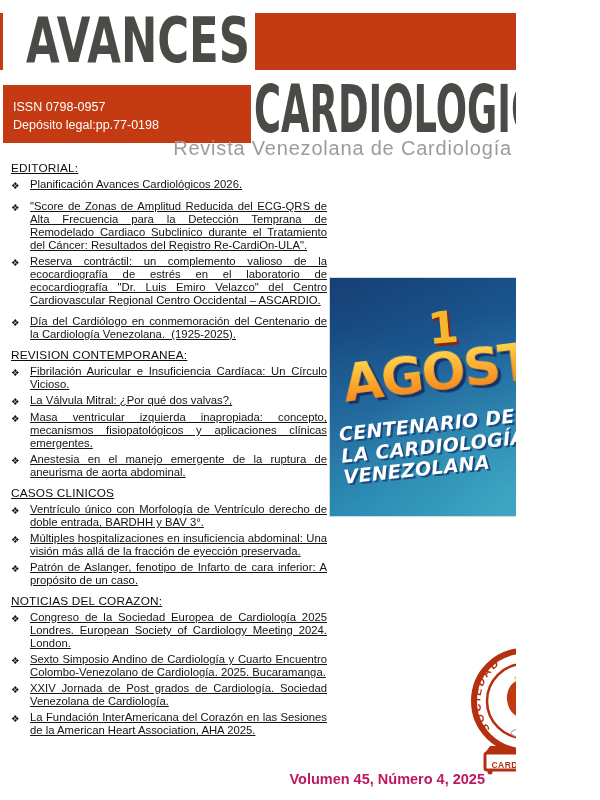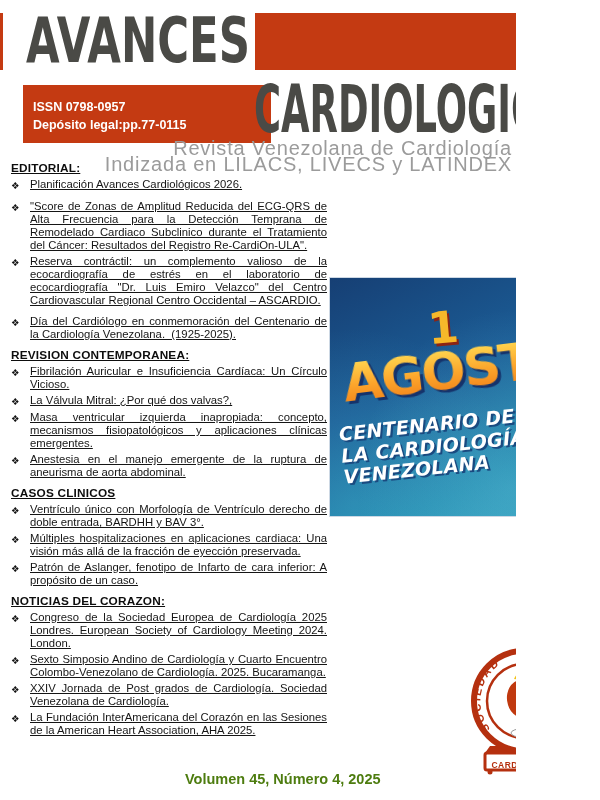--- a/index.html
+++ b/index.html
@@ -6,29 +6,29 @@
   .page{position:relative;width:516px;height:800px;background:#ffffff;overflow:hidden;
         font-family:"Liberation Sans",sans-serif;color:#151515;}
 
   
   .red-sliver{position:absolute;left:0;top:13px;width:3px;height:57px;background:#c43a12;}
   .red-block-top{position:absolute;left:255px;top:13px;width:345px;height:57px;background:#c43a12;}
   .title-avances{position:absolute;left:26px;top:10px;}
   .title-cardio{position:absolute;left:252px;top:74px;}
   .masthead-text{fill:#4a4a46;font-family:"DejaVu Sans",sans-serif;font-weight:bold;}
   .issn-bar{position:absolute;left:3px;top:85px;width:248px;height:58px;background:#c43a12;
-            box-sizing:border-box;padding:13px 0 0 10px;color:#fff;font-weight:bold;
-            font-size:12.5px;line-height:18px;margin-left:20px;}
+            box-sizing:border-box;padding:13px 0 0 10px;color:#fff;font-weight:normal;
+            font-size:12.5px;line-height:18px;}
   .subtitle{position:absolute;right:4px;top:141px;text-align:right;color:#9b9b9b;
             font-size:20px;line-height:15.5px;letter-spacing:0.8px;}
 
   
   .toc{position:absolute;left:11px;top:162px;width:316px;}
   .toc-section{margin:0 0 8px 0;}
-  .toc-heading{margin:0 0 2.5px 0;font-size:11.8px;line-height:13.5px;font-weight:bold;
+  .toc-heading{margin:0 0 2.5px 0;font-size:11.8px;line-height:13.5px;font-weight:normal;
                text-decoration:underline;letter-spacing:0.2px;color:#0d0d0d;}
   ul.toc-items{margin:0;padding:0;list-style:none;}
   .toc-item{display:flex;margin:0 0 3px 0;font-size:11.3px;line-height:13px;}
   .bullet{flex:0 0 19px;width:19px;font-size:9.5px;padding-top:1px;color:#111;}
   .item-text{flex:1;text-align:justify;text-decoration:underline;}
 
   
   .poster{position:absolute;left:329px;top:277px;width:244px;height:240px;overflow:hidden;
           border:1px solid #cdd8e4;box-sizing:border-box;
           background:
@@ -45,44 +45,43 @@
           filter:drop-shadow(3px 3px 0 #15336b);}
   .p-col{position:absolute;right:10px;top:14px;display:flex;flex-direction:column;align-items:center;}
   .p-col-digit{font-size:46px;line-height:54px;font-weight:800;color:#f6b82a;
                text-shadow:2px 3px 0 #8c2414;}
   .p-caption{position:absolute;left:8px;top:146px;transform:rotate(-6deg);transform-origin:left top;
              font-size:19px;line-height:21.5px;font-weight:800;font-style:italic;color:#ffffff;
              letter-spacing:0.3px;text-shadow:2px 2px 0 #1a4a80;}
 
   
   .logo{position:absolute;left:462px;top:645px;}
-  .volume{position:absolute;left:185px;top:771px;width:300px;text-align:left;
-          font-size:14.5px;font-weight:bold;color:#4d7c0f;}
+  .volume{position:absolute;left:185px;top:771px;width:300px;text-align:right;
+          font-size:14.5px;font-weight:bold;color:#be185d;}
 </style>
 </head>
 <body>
 
 <div class="page">
 
   <div>
     <div class="red-sliver"></div>
     <div class="red-block-top"></div>
     <svg class="title-avances" width="230" height="66">
       <text class="masthead-text" x="0" y="52" font-size="62" textLength="224" lengthAdjust="spacingAndGlyphs">AVANCES</text>
     </svg>
     <div class="issn-bar">
       <div>ISSN 0798-0957</div>
-      <div>Depósito legal:pp.77-0115</div>
+      <div>Depósito legal:pp.77-0198</div>
     </div>
     <svg class="title-cardio" width="348" height="70">
       <text class="masthead-text" x="2" y="58" font-size="66" textLength="342" lengthAdjust="spacingAndGlyphs">CARDIOLOGICOS</text>
     </svg>
     <div class="subtitle">
       <div>Revista Venezolana de Cardiología</div>
-      <div>Indizada en LILACS, LIVECS y LATINDEX</div>
     </div>
   </div>
 
   <div class="toc" id="toc">
     <section class="toc-section">
       <h3 class="toc-heading">EDITORIAL:</h3>
       <ul class="toc-items">
     <li class="toc-item">
       <span class="bullet">❖</span>
       <span class="item-text">Planificación Avances Cardiológicos 2026.</span>
@@ -141,21 +140,21 @@
     <section class="toc-section">
       <h3 class="toc-heading">CASOS CLINICOS</h3>
       <ul class="toc-items">
     <li class="toc-item">
       <span class="bullet">❖</span>
       <span class="item-text">Ventrículo único con Morfología de Ventrículo derecho de doble entrada, BARDHH y BAV 3°.</span>
     </li>
 
     <li class="toc-item">
       <span class="bullet">❖</span>
-      <span class="item-text">Múltiples hospitalizaciones en aplicaciones cardiaca: Una visión más allá de la fracción de eyección preservada.</span>
+      <span class="item-text">Múltiples hospitalizaciones en insuficiencia abdominal: Una visión más allá de la fracción de eyección preservada.</span>
     </li>
 
     <li class="toc-item">
       <span class="bullet">❖</span>
       <span class="item-text">Patrón de Aslanger, fenotipo de Infarto de cara inferior: A propósito de un caso.</span>
     </li>
   </ul>
     </section>
 
     <section class="toc-section">

